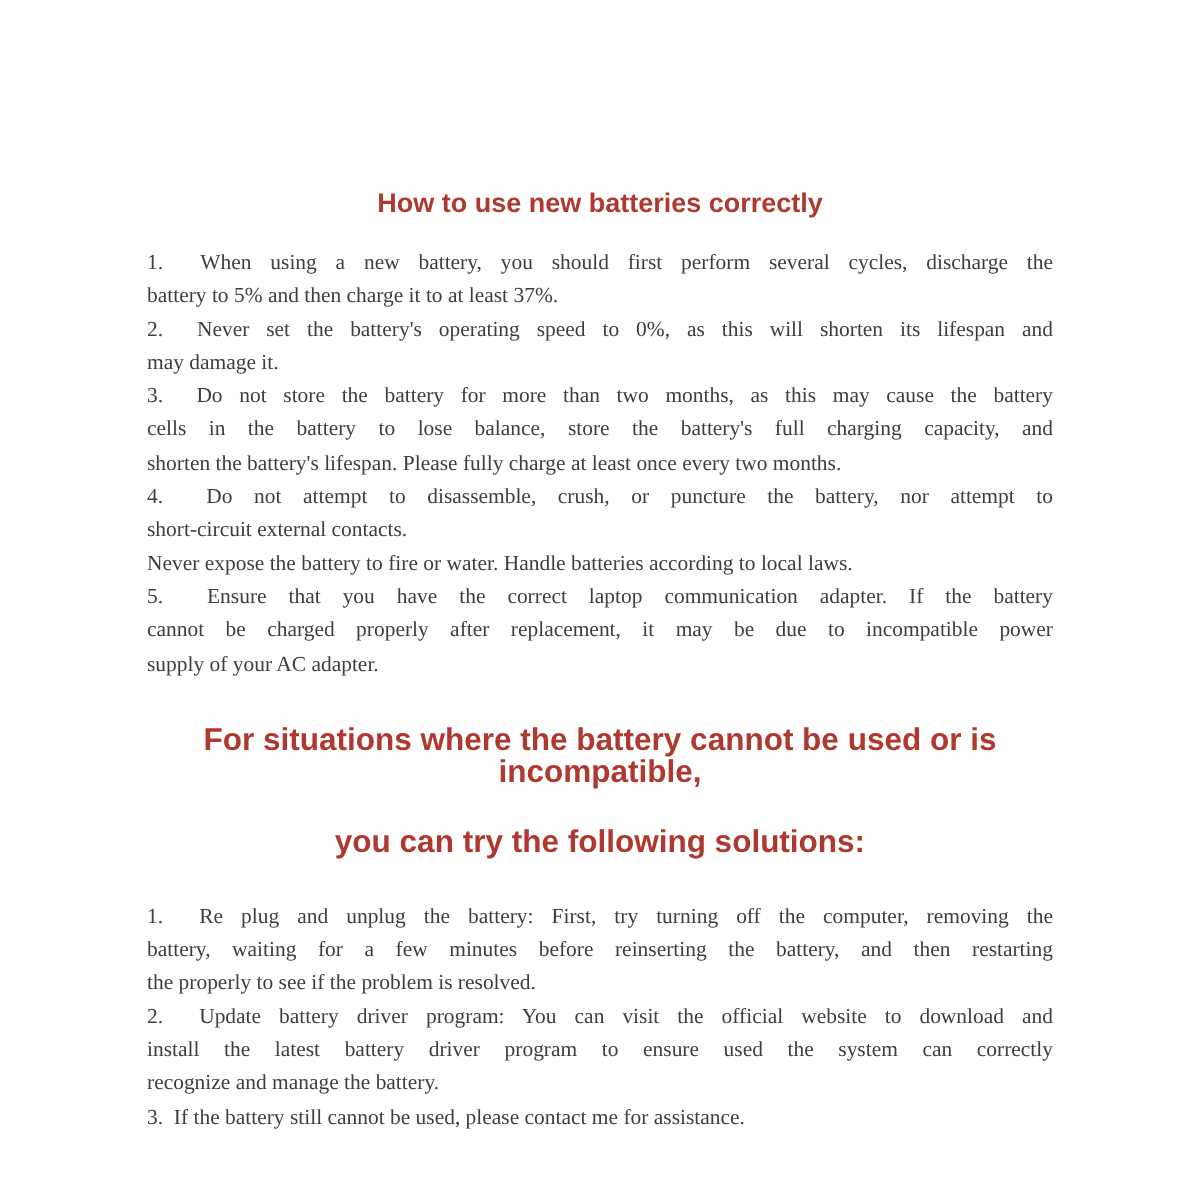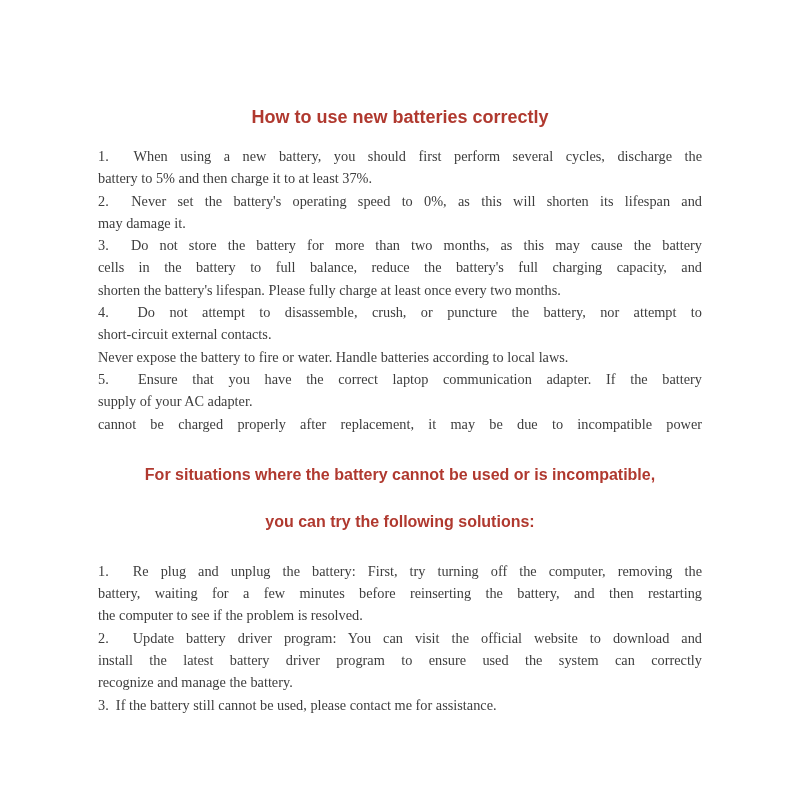--- a/index.html
+++ b/index.html
@@ -13,21 +13,21 @@
     height: 800px;
     background: var(--page-bg, #ffffff);
     font-family: "Liberation Sans", sans-serif;
     overflow: hidden;
   }
   .doc {
     width: 604px;
     margin: 0 auto;
   }
   .title {
-    margin: 0;
+    margin: 18px;
     padding-top: 106px;
     font-size: 18px;
     line-height: 22px;
     font-weight: 700;
     text-align: center;
     color: var(--heading-color, #b0392f);
   }
   .body-block { overflow: hidden; }
   .body-block.first  { margin-top: 17px; }
   .body-block.second { margin-top: 28px; }
@@ -39,21 +39,21 @@
     overflow: hidden;
     text-align: justify;
     text-align-last: left;
     font-family: Liberation Serif, serif;
   }
   .line.stretch {
     text-align-last: justify;
   }
   .subtitle {
     margin: 0;
-    font-size: 16px;
+    font-size: 21px;
     line-height: 21px;
     font-weight: 700;
     text-align: center;
     color: var(--heading-color, #b0392f);
   }
   .subtitle.sub1 { margin-top: 29px; }
   .subtitle.sub2 { margin-top: 26px; }
 </style>
 </head>
 <body>
@@ -62,38 +62,38 @@
   <div class="doc">
 
     <h1 class="title">How to use new batteries correctly</h1>
 
     <div class="body-block first">
         <div class="line stretch">1.&nbsp; When using a new battery, you should first perform several cycles, discharge the</div>
         <div class="line">battery to 5% and then charge it to at least 37%.</div>
         <div class="line stretch">2.&nbsp; Never set the battery's operating speed to 0%, as this will shorten its lifespan and</div>
         <div class="line">may damage it.</div>
         <div class="line stretch">3.&nbsp; Do not store the battery for more than two months, as this may cause the battery</div>
-        <div class="line stretch">cells in the battery to full balance, reduce the battery's full charging capacity, and</div>
+        <div class="line stretch">cells in the battery to lose balance, store the battery's full charging capacity, and</div>
         <div class="line">shorten the battery's lifespan. Please fully charge at least once every two months.</div>
         <div class="line stretch">4.&nbsp; Do not attempt to disassemble, crush, or puncture the battery, nor attempt to</div>
         <div class="line">short-circuit external contacts.</div>
         <div class="line">Never expose the battery to fire or water. Handle batteries according to local laws.</div>
         <div class="line stretch">5.&nbsp; Ensure that you have the correct laptop communication adapter. If the battery</div>
+        <div class="line stretch">cannot be charged properly after replacement, it may be due to incompatible power</div>
         <div class="line">supply of your AC adapter.</div>
-        <div class="line stretch">cannot be charged properly after replacement, it may be due to incompatible power</div>
       </div>
 
     <h2 class="subtitle sub1">For situations where the battery cannot be used or is incompatible,</h2>
 
     <h2 class="subtitle sub2">you can try the following solutions:</h2>
 
     <div class="body-block second">
         <div class="line stretch">1.&nbsp; Re plug and unplug the battery: First, try turning off the computer, removing the</div>
         <div class="line stretch">battery, waiting for a few minutes before reinserting the battery, and then restarting</div>
-        <div class="line">the computer to see if the problem is resolved.</div>
+        <div class="line">the properly to see if the problem is resolved.</div>
         <div class="line stretch">2.&nbsp; Update battery driver program: You can visit the official website to download and</div>
         <div class="line stretch">install the latest battery driver program to ensure used the system can correctly</div>
         <div class="line">recognize and manage the battery.</div>
         <div class="line">3.&nbsp; If the battery still cannot be used, please contact me for assistance.</div>
       </div>
 
   </div>
 </div>
 
 </body></html>

